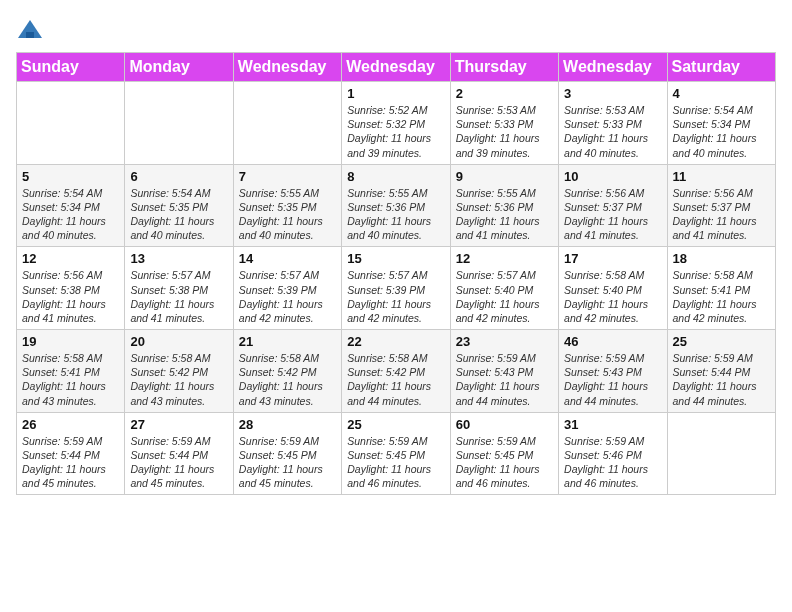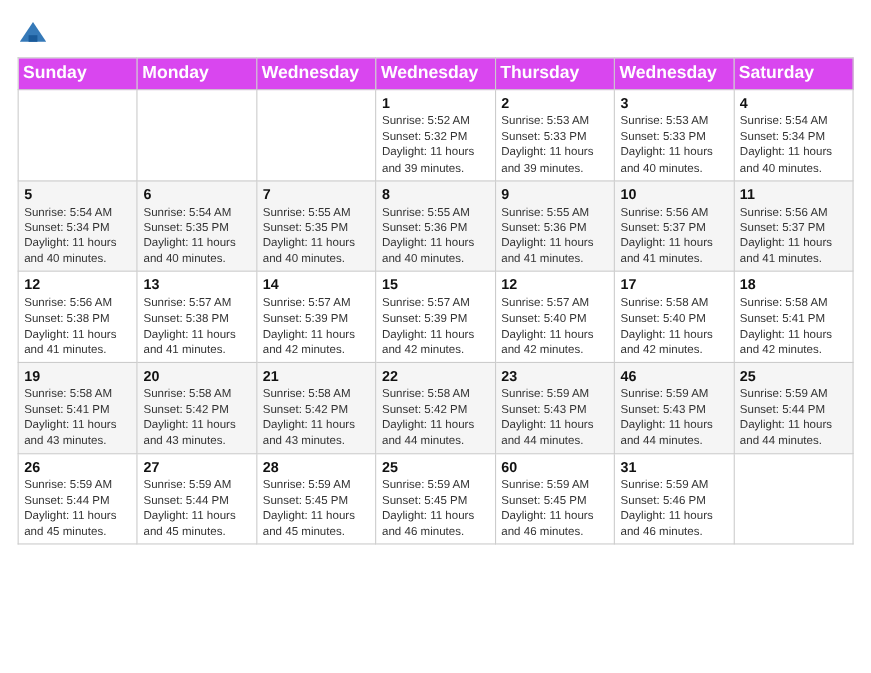--- a/index.html
+++ b/index.html
@@ -73,20 +73,21 @@
     .day-num {
       font-weight: bold;
       font-size: 13px;
       margin-bottom: 2px;
       color: #111;
     }
     .day-info {
       color: #333;
       font-size: 10.5px;
       line-height: 1.35;
+      font-style: italic;
     }
     .empty { background: #fff !important; }
   </style>
 </head>
 <body>
 
 <div class="header">
   <div class="logo">
     <svg class="logo-icon" viewBox="0 0 28 28">
       <polygon points="14,4 26,22 2,22" fill="#3579b8"></polygon>

